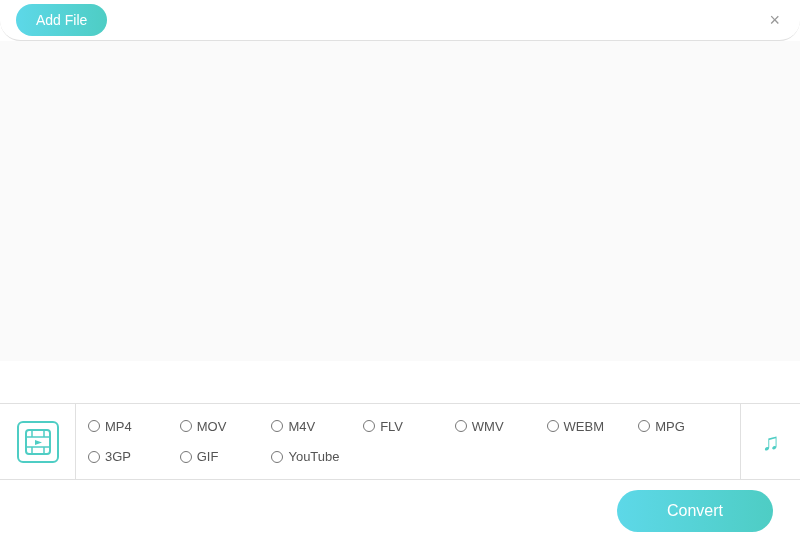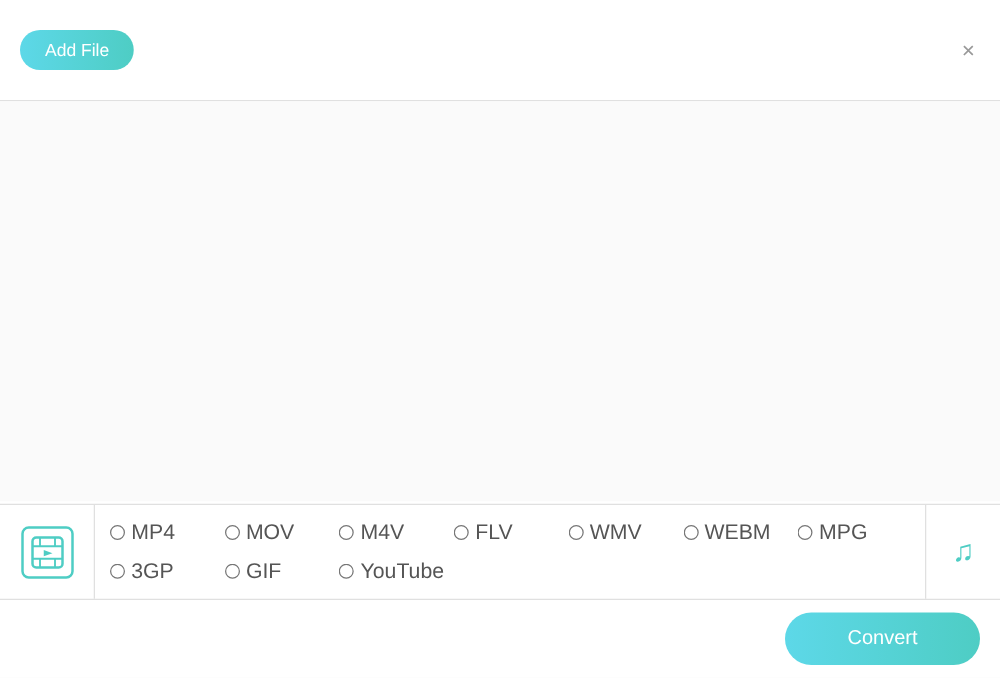--- a/index.html
+++ b/index.html
@@ -15,22 +15,23 @@
       font-family: Arial, sans-serif;
       position: relative;
       overflow: hidden;
     }
 
     
     .top-bar {
       display: flex;
       align-items: center;
       justify-content: space-between;
-      padding: 24px 16px;
+      padding: 4px 16px;
       border-bottom: 1px solid #e0e0e0;
+      border-radius: 24px;
     }
 
     .add-file-btn {
       background: linear-gradient(to right, #5dd8e8, #4ecdc4);
       color: #ffffff;
       border: none;
       border-radius: 20px;
       padding: 8px 20px;
       font-size: 14px;
       cursor: pointer;
@@ -112,21 +113,21 @@
 
     .format-item input[type="radio"] {
       accent-color: #4ecdc4;
       width: 12px;
       height: 12px;
       margin: 0;
       cursor: pointer;
     }
 
     .format-label {
-      font-size: 17px;
+      font-size: 13px;
       color: #555;
     }
 
     .audio-icon-box {
       width: 60px;
       display: flex;
       align-items: center;
       justify-content: center;
       border-left: 1px solid #e0e0e0;
       flex-shrink: 0;
@@ -135,21 +136,21 @@
     .music-icon {
       font-size: 24px;
       color: #4ecdc4;
     }
 
     
     .convert-row {
       display: flex;
       justify-content: flex-end;
       align-items: flex-start;
-      padding: 10px 16px;
+      padding: 10px 27px;
       background: #fff;
     }
 
     .convert-btn {
       background: linear-gradient(to right, #5dd8e8, #4ecdc4);
       color: #ffffff;
       border: none;
       border-radius: 24px;
       padding: 12px 50px;
       font-size: 16px;

